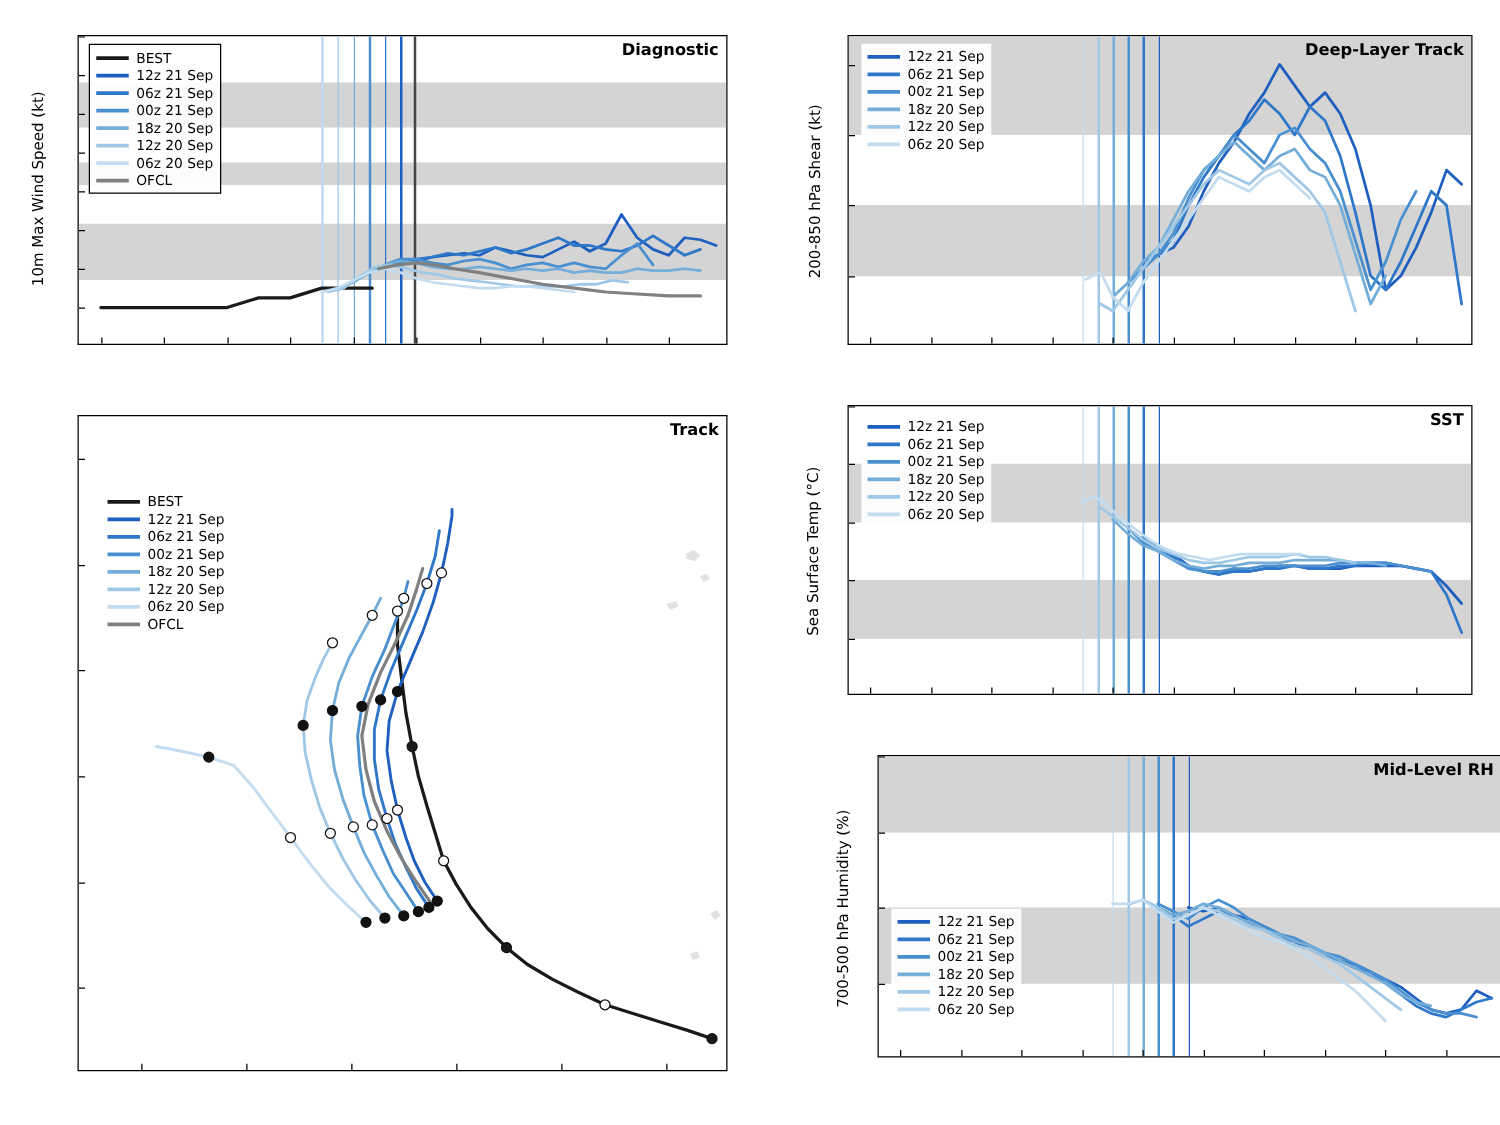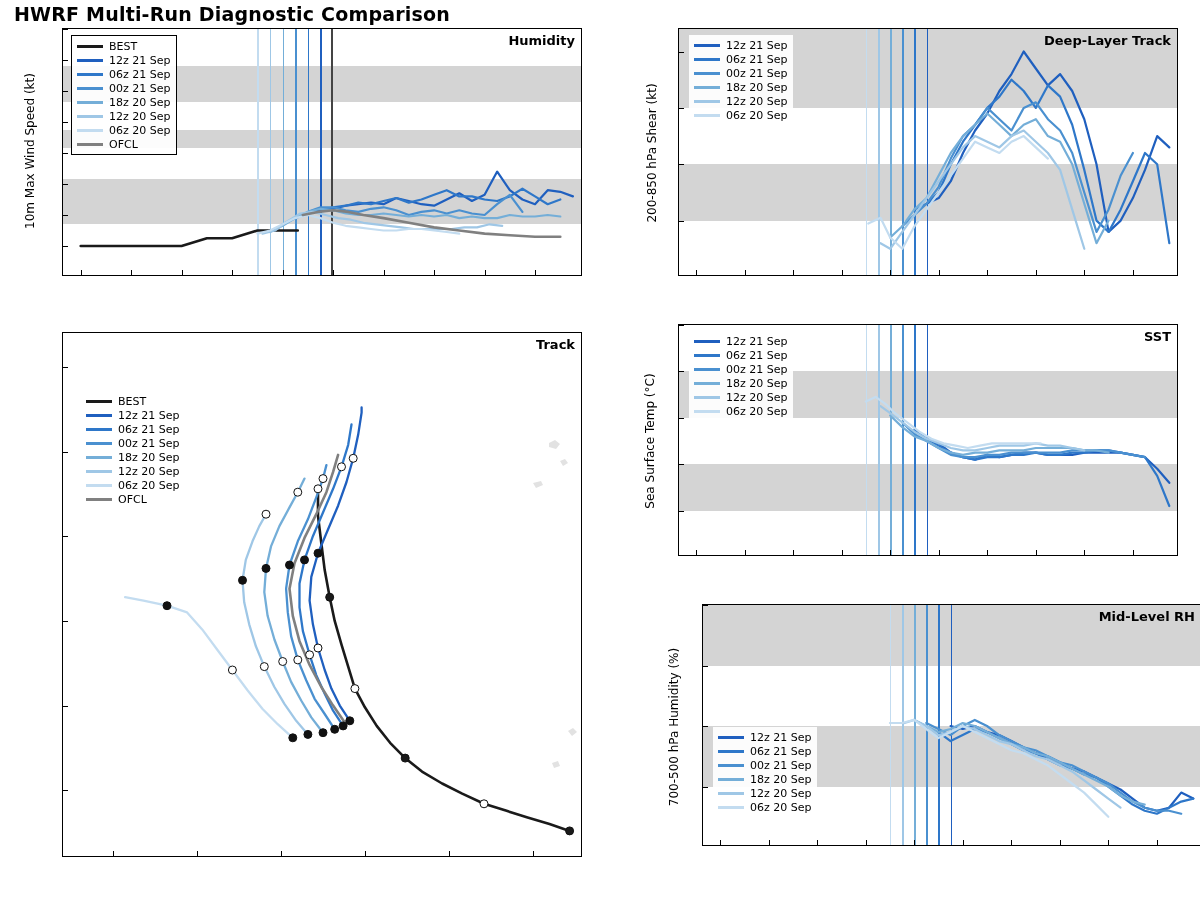--- a/index.html
+++ b/index.html
@@ -32,28 +32,27 @@
   .legend-swatch{width:26px;height:3px;margin-right:6px;flex:none;}
   .legend-text{font-size:11px;white-space:nowrap;}
 
   .logo{position:absolute;left:8px;bottom:6px;}
 </style>
 </head>
 <body>
 
 <div class="page">
 
-  <div class="hdr" id="hdr-left">HWRF Multi-Run Diagnostic Comparison</div>
 
   <div class="panel" style="left:0;top:24px;width:590px;height:290px;">
     <div class="plot" id="plot-intensity" style="left:62px;top:4px;width:520px;height:248px;">
         <div class="band" style="top: 37.2px; height: 35.65px;"></div>
         <div class="band" style="top: 100.75px; height: 18.6px;"></div>
         <div class="band" style="top: 150.35px; height: 44.95px;"></div>
-      <div class="panel-title">Humidity</div>
+      <div class="panel-title">Diagnostic</div>
     <div class="vline" style="left: 194.369px; background: rgb(195, 220, 240);"></div>
         <div class="vline" style="left: 206.99px; background: rgb(159, 199, 230);"></div>
         <div class="vline" style="left: 219.612px; background: rgb(116, 174, 216);"></div>
         <div class="vline" style="left: 232.233px; background: rgb(74, 144, 208);"></div>
         <div class="vline" style="left: 244.854px; background: rgb(46, 119, 201);"></div>
         <div class="vline" style="left: 257.476px; background: rgb(31, 95, 191);"></div>
         <div class="vline" style="left: 267.573px; background: rgb(68, 68, 68); width: 2px;"></div>
         <svg width="520" height="248" viewBox="0 0 520 248" style="position: absolute; left: 0px; top: 0px;">
           <polyline points="17.7,217.0 42.9,217.0 68.2,217.0 93.4,217.0 118.6,217.0 143.9,209.3 169.1,209.3 194.4,201.5 219.6,201.5 234.8,201.5" fill="none" stroke="#1a1a1a" stroke-width="2.6" stroke-linejoin="round" stroke-linecap="round"></polyline>
           <polyline points="244.9,184.5 257.5,179.8 270.1,179.8 282.7,176.7 295.3,175.2 308.0,173.6 320.6,175.2 333.2,169.0 345.8,172.0 358.4,175.2 371.1,176.7 383.7,170.5 396.3,164.3 408.9,172.0 421.6,165.8 434.2,142.6 446.8,161.2 459.4,170.5 472.0,175.2 484.7,161.2 497.3,162.8 509.9,167.4" fill="none" stroke="#1f5fbf" stroke-width="2.2" stroke-linejoin="round" stroke-linecap="round"></polyline>

